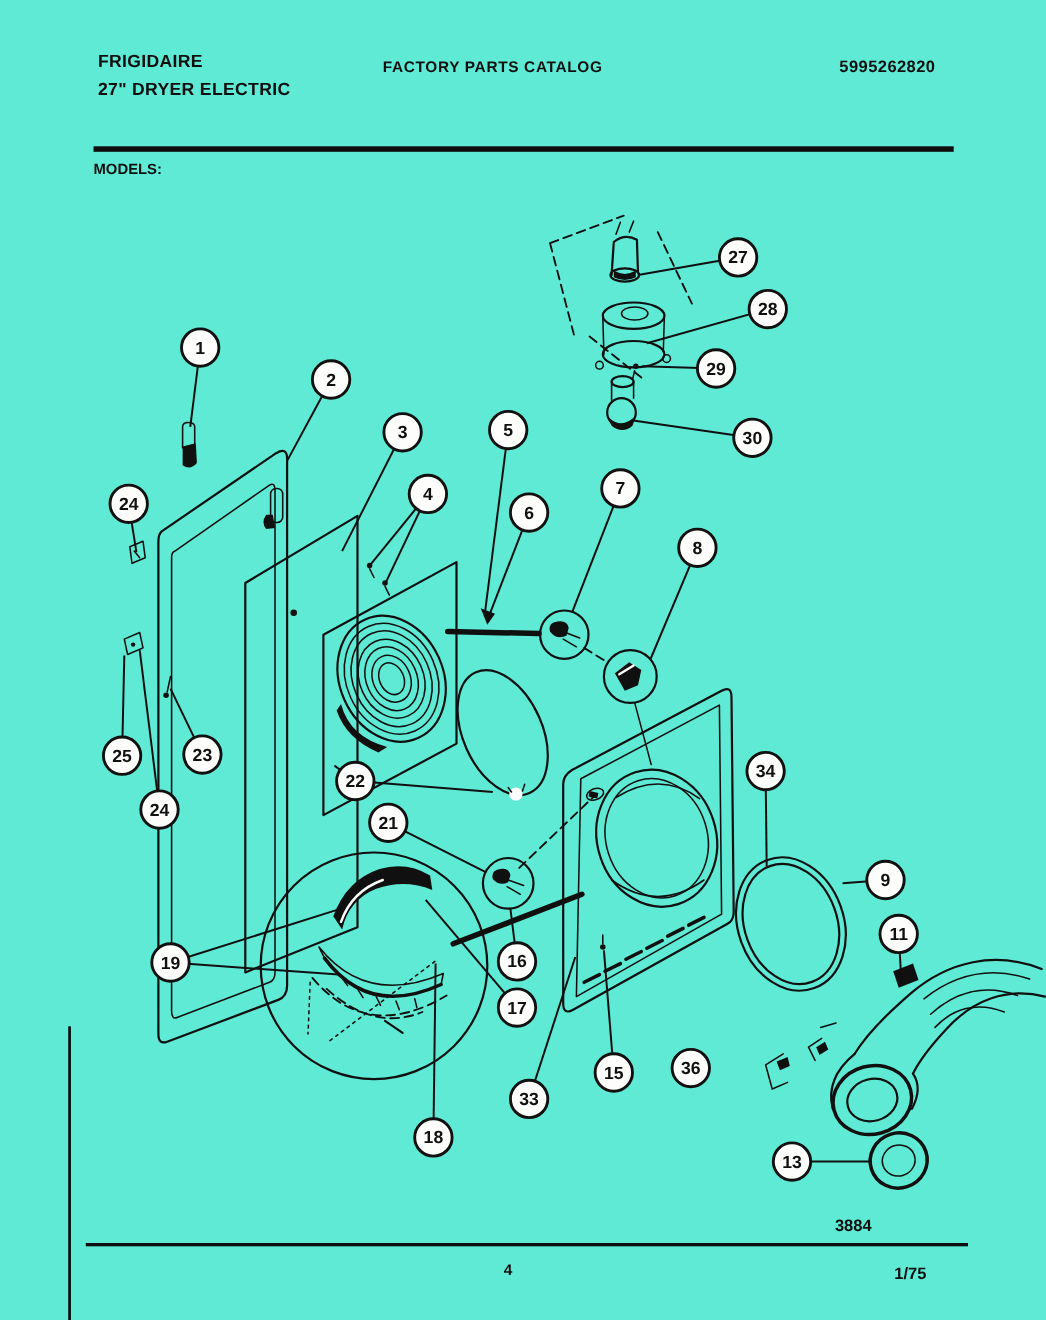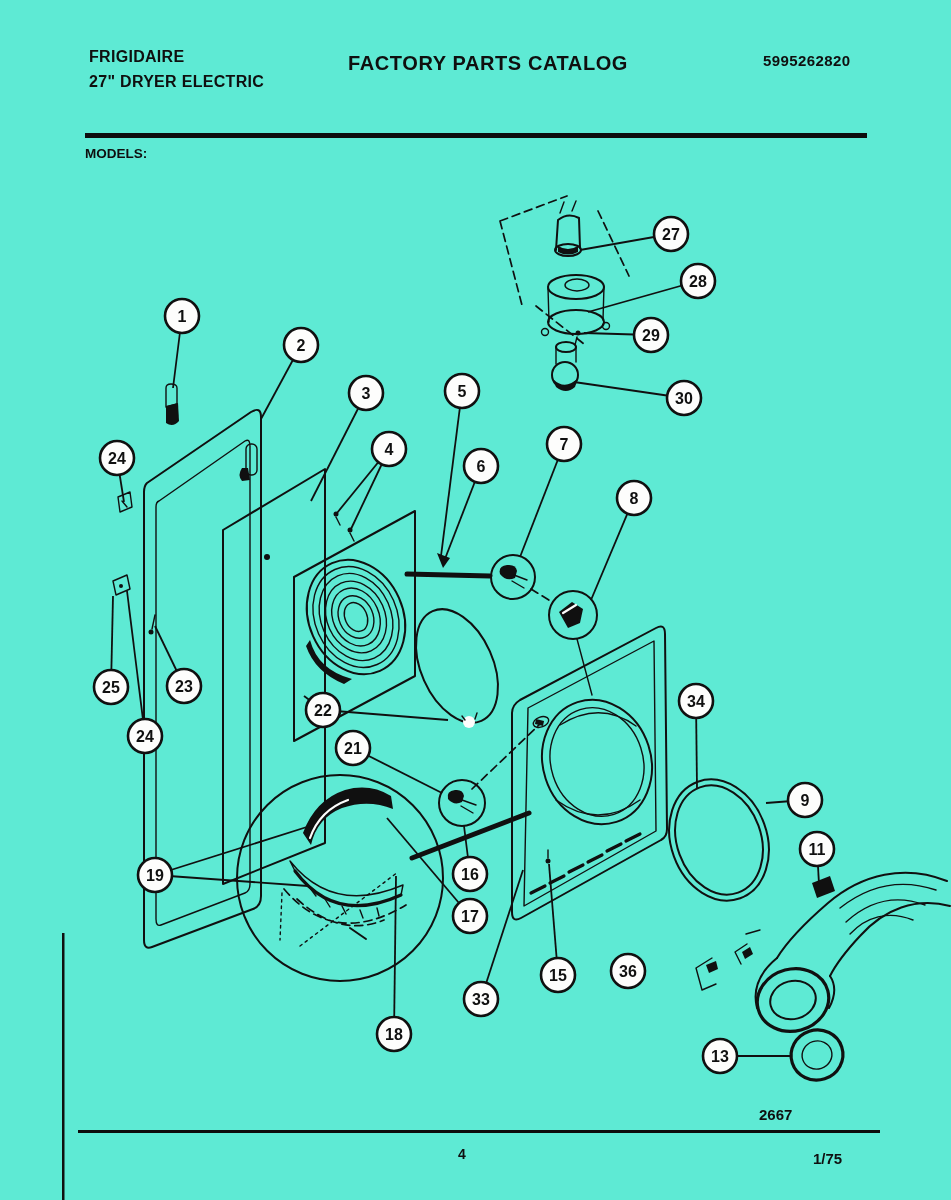--- a/index.html
+++ b/index.html
@@ -1,21 +1,21 @@
 <!DOCTYPE html>
 <html><head>
 <meta charset="utf-8">
 <style>
   html,body{margin:0;padding:0;background:#d9d9d9;}
   .page{position:relative;width:951px;height:1200px;margin:0 auto;background:#5eead4;overflow:hidden;
         font-family:"Liberation Sans",sans-serif;color:#0f0f0f;}
   .abs{position:absolute;white-space:nowrap;}
   .brand1{left:89px;top:48px;font-weight:bold;font-size:16px;letter-spacing:.3px;}
   .brand2{left:89px;top:73px;font-weight:bold;font-size:16px;letter-spacing:.3px;}
-  .title{left:348px;top:52px;font-weight:bold;font-size:20px;letter-spacing:.6px;}
+  .title{left:348px;top:52px;font-weight:bold;font-size:14px;letter-spacing:.6px;}
   .catno{left:763px;top:52px;font-weight:bold;font-size:15px;letter-spacing:.4px;text-align:center;}
   .rule{position:absolute;background:#0d0d0d;}
   .top-rule{left:85px;top:133px;width:782px;height:5px;}
   .bottom-rule{left:78px;top:1130px;width:802px;height:3px;}
   .models-label{left:85px;top:146px;font-weight:bold;font-size:13.5px;}
   .mrow span{position:absolute;top:0;font-weight:bold;font-size:13.5px;}
   .mrow{position:absolute;left:0;top:0;width:951px;height:18px;}
   .mrow1{top:146px;} .mrow2{top:169px;}
   .mc1{left:178px;} .mc2{left:325px;} .mc3{left:468px;} .mc4{left:610px;}
   .diagcode{left:759px;top:1106px;font-weight:bold;font-size:15px;}
@@ -344,17 +344,17 @@
           <circle cx="696" cy="701" r="17" class="co-circle"></circle>
           <text x="696" y="706.5" class="co-text">34</text>
         </g>
         <g>
           <circle cx="628" cy="971" r="17" class="co-circle"></circle>
           <text x="628" y="976.5" class="co-text">36</text>
         </g>
       </g>
   </svg>
 
-  <div class="abs diagcode">2667</div>
+  <div class="abs diagcode">3884</div>
   <div class="rule bottom-rule"></div>
   <div class="abs pagenum">4</div>
   <div class="abs revdate">1/75</div>
 </div>
 
 </body></html>

